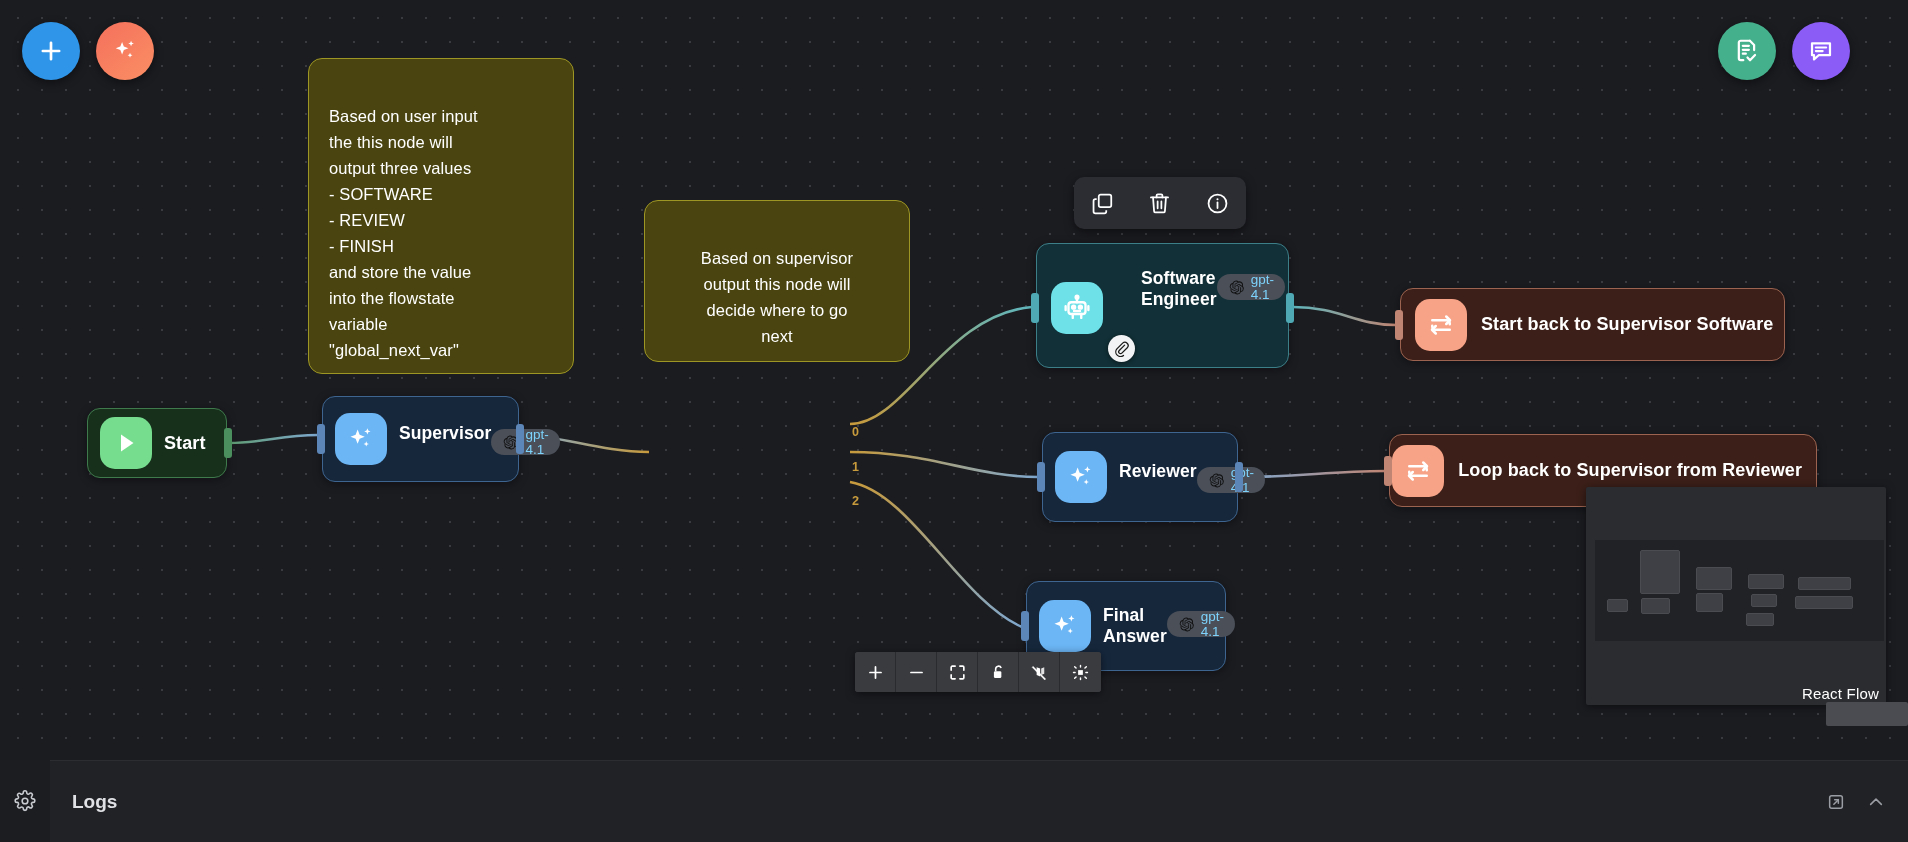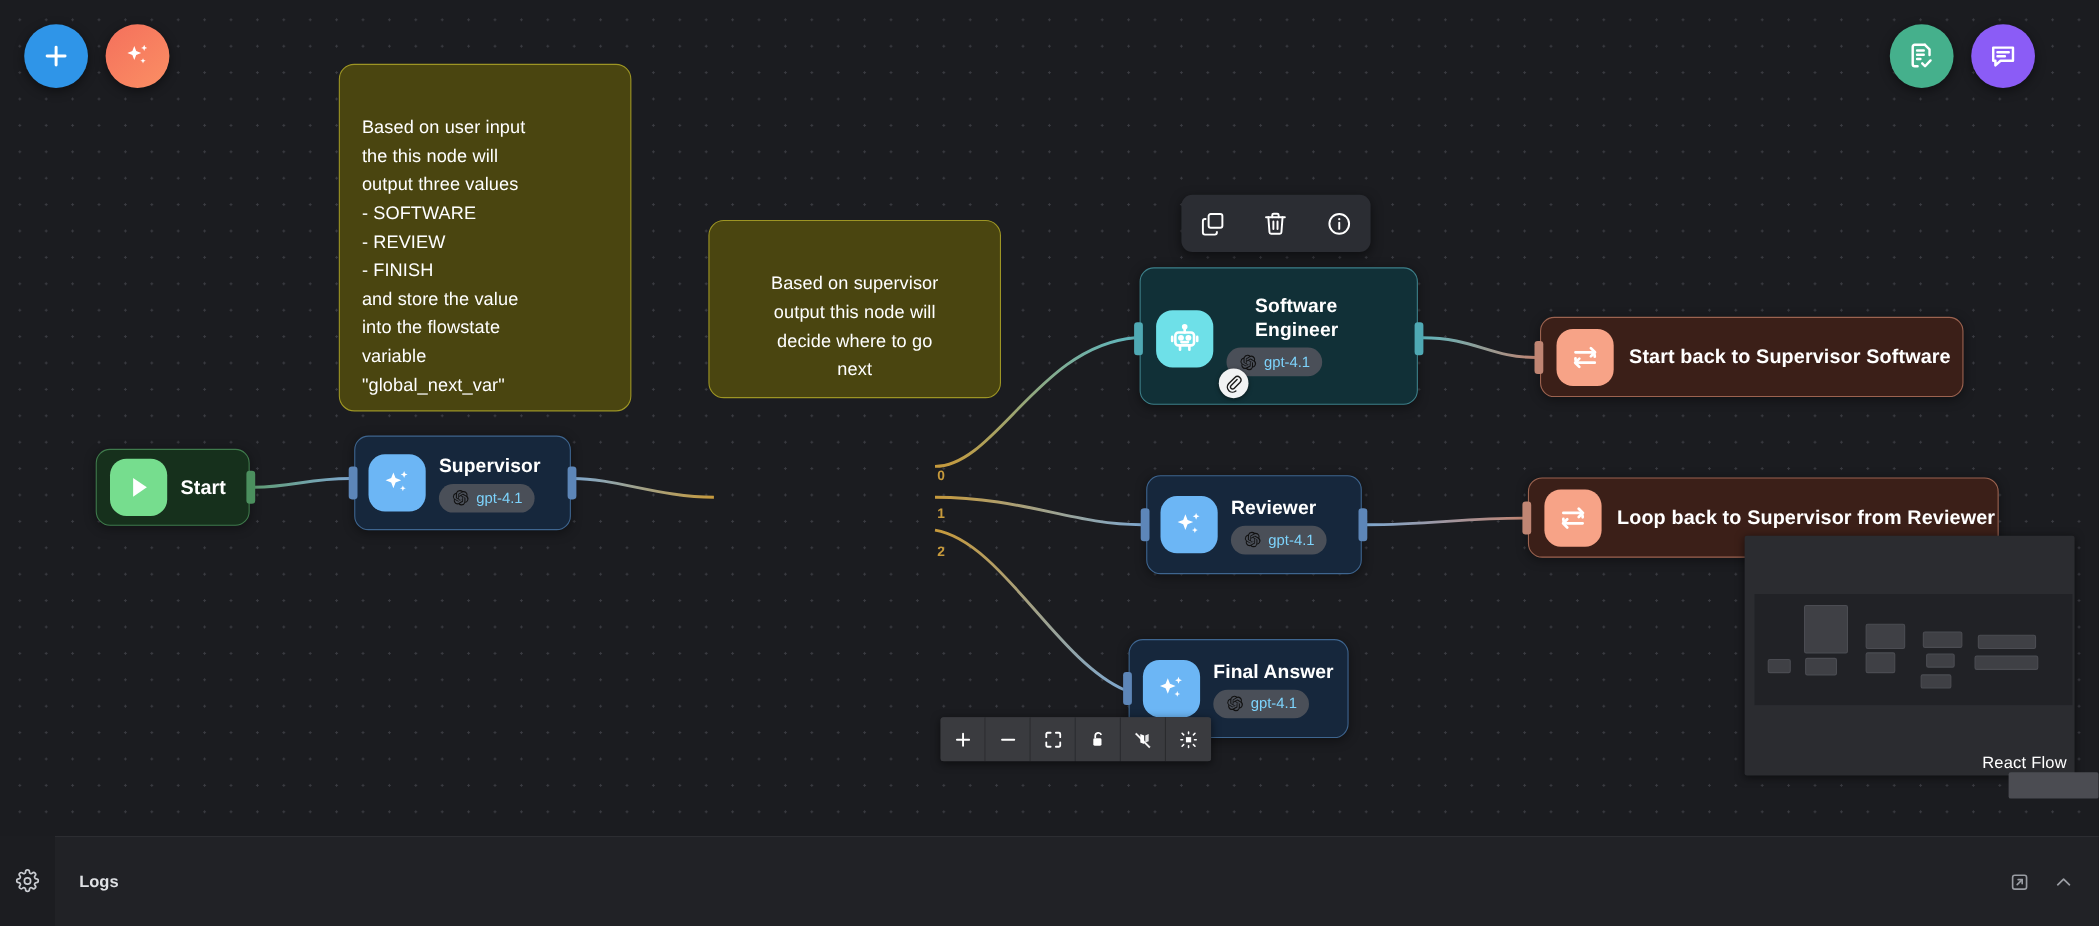--- a/index.html
+++ b/index.html
@@ -46,21 +46,21 @@
   .node{
     position:absolute; border-radius:13px; display:flex; align-items:center;
     box-shadow:0 2px 10px rgba(0,0,0,.4);
   }
   .node-icon{
     width:52px; height:52px; border-radius:15px;
     display:flex; align-items:center; justify-content:center; flex:none;
     position:relative;
   }
   .node-icon svg{ width:30px; height:30px; }
-  .node-body{ display:flex; flex-direction:column; }
+  .node-body{ display:flex; flex-direction:row; }
   .node-title{ color:#fff; font-size:17.5px; font-weight:bold; letter-spacing:.1px; }
   .model-chip{
     margin-top:6px; background:#4a4f58; border-radius:13px; height:26px;
     display:inline-flex; align-items:center; gap:6px; padding:0 11px; align-self:flex-start;
   }
   .model-chip span{ color:#7dd3fc; font-size:13.5px; }
   .model-chip svg{ width:17px; height:17px; flex:none; }
 
   
   .port{ position:absolute; width:8px; height:30px; border-radius:3px; }
@@ -90,21 +90,21 @@
     background:#16273c; border:1px solid #3e658f; padding:0 12px; gap:12px; }
   .n-reviewer .node-icon{ background:#6cb6f5; }
 
   .n-final{ left:1026px; top:581px; width:200px; height:90px;
     background:#16273c; border:1px solid #3e658f; padding:16px 12px; gap:12px; }
   .n-final .node-icon{ background:#6cb6f5; }
 
   .n-loop1{ left:1400px; top:288px; width:385px; height:73px;
     background:#3b1f18; border:1px solid #9c6350; padding:0 14px; gap:14px; }
   .n-loop2{ left:1389px; top:434px; width:428px; height:73px;
-    background:#3b1f18; border:1px solid #9c6350; padding:0 14px; gap:14px; }
+    background:#3b1f18; border:1px solid #9c6350; padding:0 14px; gap:14px;justify-content:flex-end; }
   .n-loop1 .node-icon, .n-loop2 .node-icon{ background:#f7a387; }
   .n-loop1 .node-title, .n-loop2 .node-title{ font-size:18px; white-space:nowrap; }
 
   
   .tool-badge{
     position:absolute; left:1108px; top:335px; width:27px; height:27px;
     border-radius:50%; background:#f2f3f4; display:flex;
     align-items:center; justify-content:center; box-shadow:0 1px 4px rgba(0,0,0,.5);
   }
   .tool-badge svg{ width:17px; height:17px; }
@@ -159,21 +159,21 @@
   }
   .gear-rail{
     width:50px; display:flex; align-items:center; justify-content:center;
     background:#1c1d21;
   }
   .gear-rail svg{ width:22px; height:22px; }
   .logs-panel{
     flex:1; background:#212226; border-top:1px solid #2c2d31;
     display:flex; align-items:center; padding:0 22px;
   }
-  .logs-title{ color:#dfe1e4; font-size:15px; font-weight:bold; }
+  .logs-title{ color:#dfe1e4; font-size:19px; font-weight:bold; }
   .logs-actions{ margin-left:auto; display:flex; align-items:center; gap:20px; }
   .logs-actions button{ background:none; border:none; cursor:pointer; padding:0;
     display:flex; align-items:center; justify-content:center; }
   .logs-actions svg{ width:20px; height:20px; }
 
   .edge-layer{ position:absolute; left:0; top:0; width:1908px; height:760px; pointer-events:none; }
 </style>
 </head>
 <body>
 

